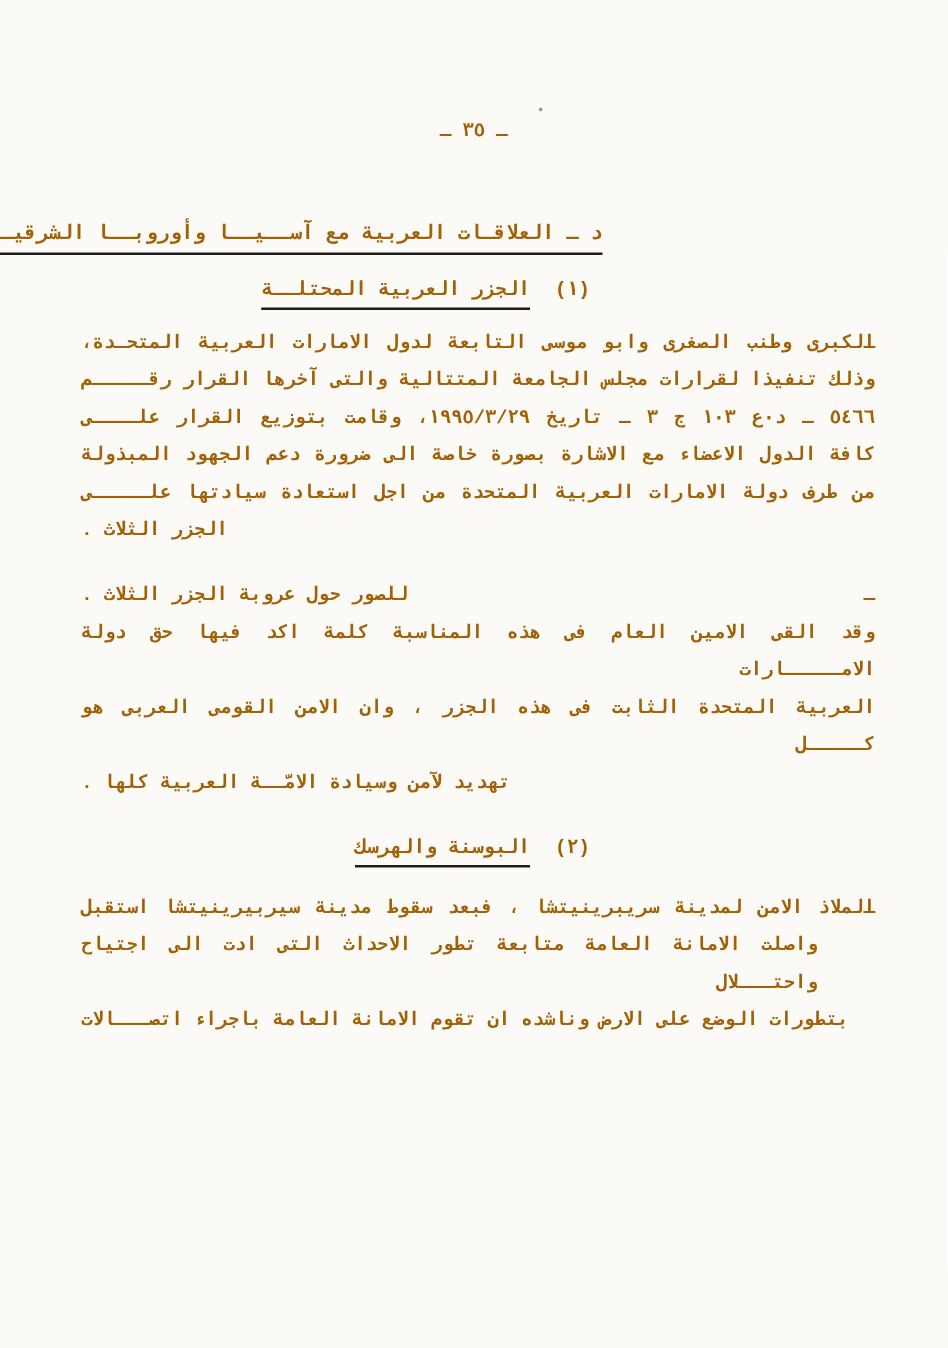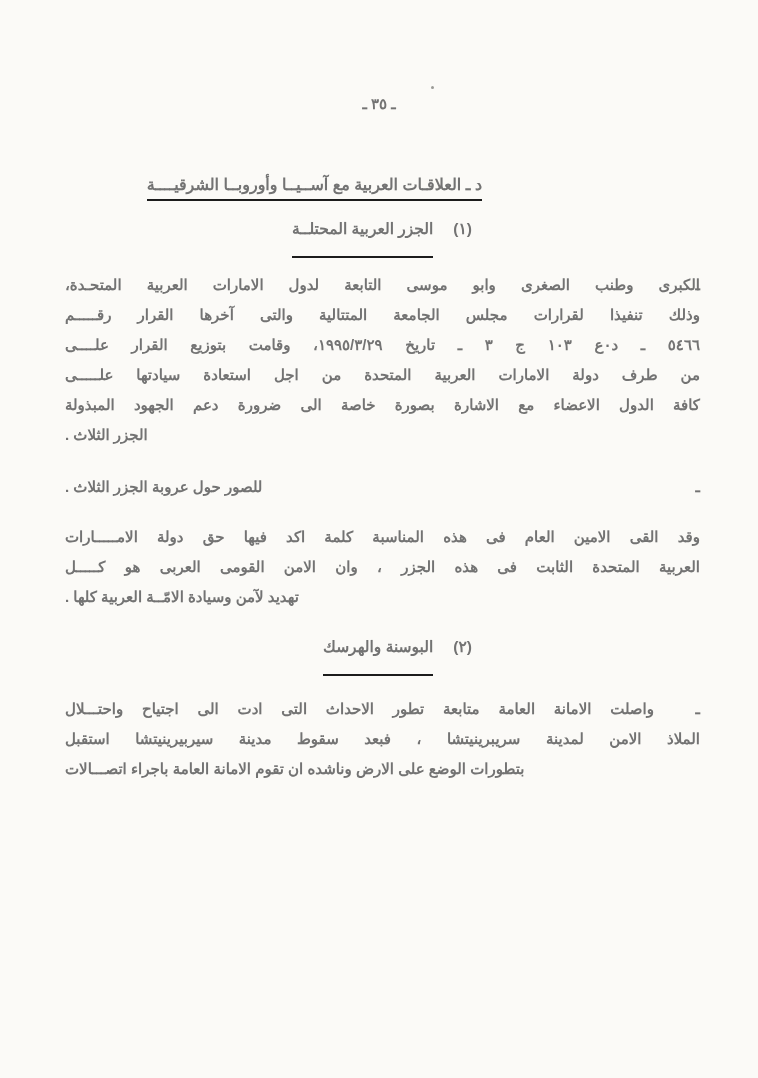--- a/index.html
+++ b/index.html
@@ -1,22 +1,22 @@
 <!DOCTYPE html>
 <html lang="ar"><head>
 <meta charset="utf-8">
 <style>
   html,body{margin:0;padding:0;background:#ffffff;}
   .page{
     position:relative;
     width:758px;height:1078px;
     margin:0 auto;
     background:#fbfaf7;
-    color:#737373;
-    font-family:Liberation Sans, sans-serif;
+    color:#a16207;
+    font-family:Liberation Mono, monospace;
     font-weight:700;
     overflow:hidden;
     box-sizing:border-box;
   }
   
   .page::before{
     content:"";
     position:absolute;left:431px;top:86px;
     width:3px;height:3px;border-radius:50%;
     background:#9a9a96;
@@ -49,21 +49,21 @@
     direction:rtl;
     justify-content:flex-start;
     align-items:baseline;
     gap:20px;
     margin-right:228px;
     font-size:15.5px;
     white-space:nowrap;
   }
   .section .title{
     border-bottom:2.5px solid #1c1c1c;
-    padding-bottom:18px;
+    padding-bottom:5px;
   }
   .para{
     position:relative;
     font-size:15px;
   }
   .para .dash-marker{
     position:absolute;
     right:0;top:0;
     line-height:30px;
   }
@@ -77,21 +77,21 @@
   .para.dashed .line.first{
     padding-right:46px;
   }
   .para .line:last-child{
     text-align-last:left;
   }
   
   #doc-body > div:nth-child(1){margin-top:26px;}
   #doc-body > div:nth-child(2){margin-top:12px;}
   #doc-body > div:nth-child(3){margin-top:22px;}
-  #doc-body > div:nth-child(4){margin-top:20px;}
+  #doc-body > div:nth-child(4){}
   #doc-body > div:nth-child(5){margin-top:26px;}
   #doc-body > div:nth-child(6){margin-top:18px;}
 </style>
 </head>
 <body>
 
 <div class="page">
   <div class="page-number">ـ ٣٥ ـ</div>
 
   <div class="content">
@@ -102,38 +102,38 @@
     <div id="doc-body">
         <div class="section">
           <span class="num">(١)</span>
           <span class="title">الجزر العربية المحتلــة</span>
         </div>
         <div class="para dashed">
           <span class="dash-marker">ـ</span>
           <div class="line">الكبرى وطنب الصغرى وابو موسى التابعة لدول الامارات العربية المتحـدة،</div>
           <div class="line">وذلك تنفيذا لقرارات مجلس الجامعة المتتالية والتى آخرها القرار رقـــــم</div>
           <div class="line">٥٤٦٦ ـ د٠ع ١٠٣ ج ٣ ـ تاريخ ١٩٩٥/٣/٢٩، وقامت بتوزيع القرار علــــى</div>
+          <div class="line">كافة الدول الاعضاء مع الاشارة بصورة خاصة الى ضرورة دعم الجهود المبذولة</div>
           <div class="line">من طرف دولة الامارات العربية المتحدة من اجل استعادة سيادتها علـــــى</div>
-          <div class="line">كافة الدول الاعضاء مع الاشارة بصورة خاصة الى ضرورة دعم الجهود المبذولة</div>
           <div class="line">الجزر الثلاث .</div>
         </div>
         <div class="para dashed">
           <span class="dash-marker">ـ</span>
           <div class="line">للصور حول عروبة الجزر الثلاث .</div>
         </div>
         <div class="para">
           <div class="line">وقد القى الامين العام فى هذه المناسبة كلمة اكد فيها حق دولة الامـــــارات</div>
           <div class="line">العربية المتحدة الثابت فى هذه الجزر ، وان الامن القومى العربى هو كـــــل</div>
           <div class="line">تهديد لآمن وسيادة الامّــة العربية كلها .</div>
         </div>
         <div class="section">
           <span class="num">(٢)</span>
           <span class="title">البوسنة والهرسك</span>
         </div>
         <div class="para dashed">
           <span class="dash-marker">ـ</span>
+          <div class="line">الملاذ الامن لمدينة سريبرينيتشا ، فبعد سقوط مدينة سيربيرينيتشا استقبل</div>
           <div class="line first">واصلت الامانة العامة متابعة تطور الاحداث التى ادت الى اجتياح واحتـــلال</div>
-          <div class="line">الملاذ الامن لمدينة سريبرينيتشا ، فبعد سقوط مدينة سيربيرينيتشا استقبل</div>
           <div class="line">بتطورات الوضع على الارض وناشده ان تقوم الامانة العامة باجراء اتصـــالات</div>
         </div>
       </div>
   </div>
 </div>
 
 </body></html>

